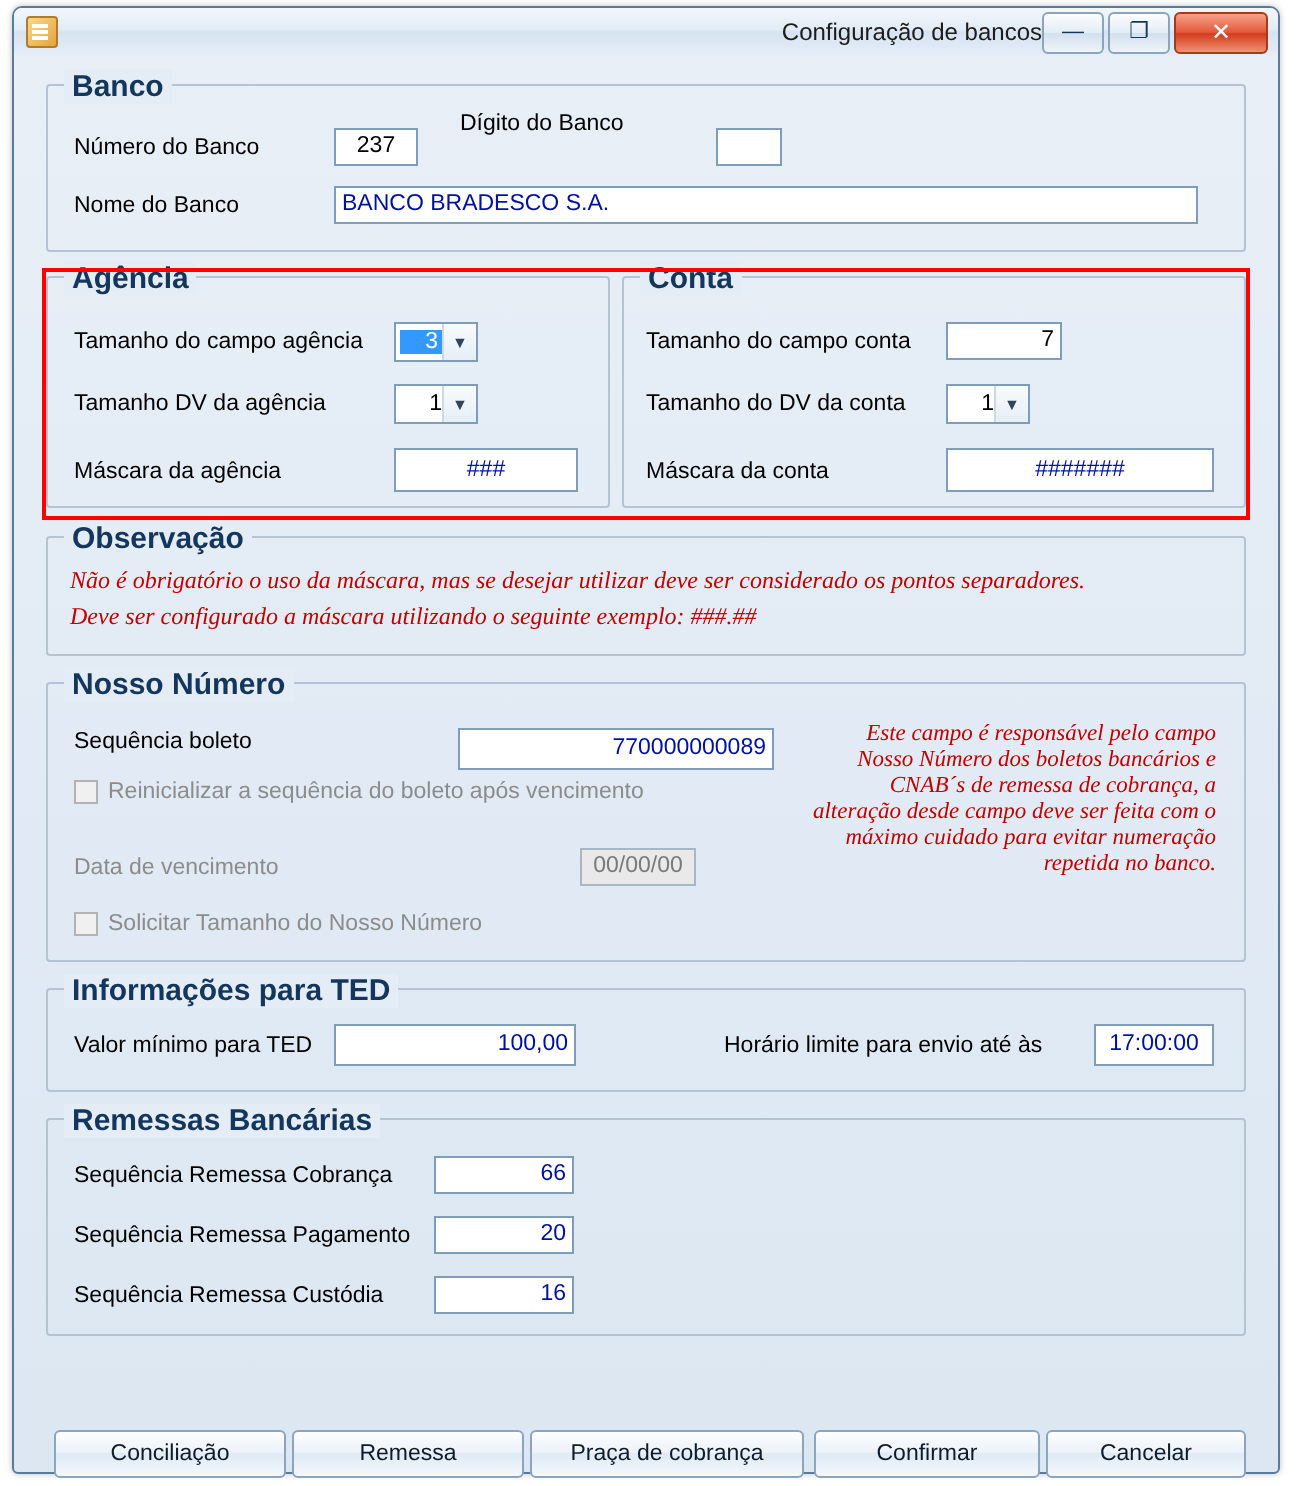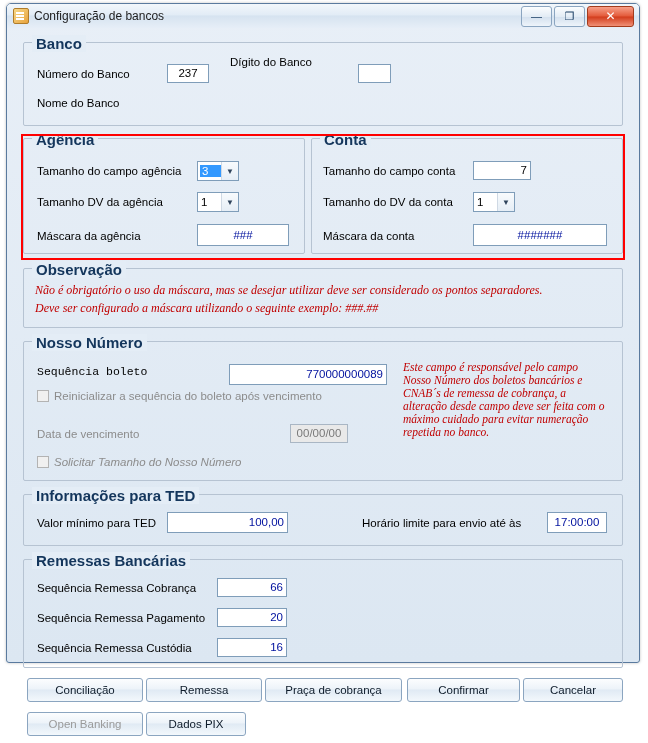--- a/index.html
+++ b/index.html
@@ -14,26 +14,27 @@
     font-size: 11px;
     color: #000000;
     overflow: hidden;
   }
 
   .window {
     position: absolute;
     left: 6px;
     top: 3px;
     width: 634px;
-    height: 660px;
+    height: 734px;
     border: 1px solid #5a7a9e;
     border-radius: 5px 5px 3px 3px;
     background: linear-gradient(to bottom, #e8eff7 0%, #dce7f2 100%);
     box-sizing: border-box;
     box-shadow: 0 0 3px rgba(0,0,0,0.25);
+    text-align: right;
   }
 
   .titlebar {
     height: 24px;
     background: linear-gradient(to bottom, #f2f7fb 0%, #e2ecf6 45%, #d6e3f0 50%, #e6eef7 100%);
     border-radius: 4px 4px 0 0;
     display: flex;
     align-items: center;
     padding: 0 2px 0 6px;
     position: relative;
@@ -230,20 +231,21 @@
     height: 24px;
     border: 1px solid #8ba5c0;
     border-radius: 3px;
     background: linear-gradient(to bottom, #fcfdfe 0%, #edf3f9 45%, #e0eaf4 50%, #f3f8fc 100%);
     display: flex;
     align-items: center;
     justify-content: center;
     font-size: 11.5px;
     color: #0d1b2a;
     cursor: default;
+    margin-top: 37px;
   }
   .btn.disabled { color: #9a9a9a; }
 </style>
 </head>
 <body>
 
 <div class="window">
 
   <div class="titlebar">
     <div class="title-icon"></div>
@@ -265,20 +267,21 @@
 
     <div class="group" style="left:16px; top:14px; width:600px; height:84px;">
       <div class="group-title">Banco</div>
     </div>
     <div class="lbl" style="left:30px; top:40px;">Número do Banco</div>
     <div class="field center black" style="left:160px; top:36px; width:42px;">237</div>
     <div class="lbl" style="left:223px; top:28px;">Dígito do Banco</div>
     <div class="field center black" style="left:351px; top:36px; width:33px;"></div>
 
     <div class="lbl" style="left:30px; top:69px;">Nome do Banco</div>
+    <div class="field" style="left:160px; top:65px; width:432px;">BANCO BRADESCO S.A.</div>
 
     <div class="group" style="left:16px; top:110px; width:282px; height:116px;">
       <div class="group-title">Agência</div>
     </div>
     <div class="lbl" style="left:30px; top:137px;">Tamanho do campo agência</div>
     <div class="combo focused" style="left:190px; top:133px; width:42px;">
       <div class="val">3</div>
       <div class="arrow">▼</div>
     </div>
 
@@ -310,32 +313,32 @@
 
     <div class="group" style="left:16px; top:240px; width:600px; height:60px;">
       <div class="group-title">Observação</div>
     </div>
     <div class="obs-text" style="left:28px; top:255px;">Não é obrigatório o uso da máscara, mas se desejar utilizar deve ser considerado os pontos separadores.</div>
     <div class="obs-text" style="left:28px; top:273px;">Deve ser configurado a máscara utilizando o seguinte exemplo: ###.##</div>
 
     <div class="group" style="left:16px; top:313px; width:600px; height:140px;">
       <div class="group-title">Nosso Número</div>
     </div>
-    <div class="lbl" style="left:30px; top:337px;font-family:Liberation Mono, monospace;">Sequência boleto</div>
+    <div class="lbl" style="left:30px; top:337px;">Sequência boleto</div>
     <div class="field right" style="left:222px; top:336px; width:158px; height:21px;">770000000089</div>
 
     <div class="check" style="left:30px; top:362px;">
       <span class="box"></span>
       <span>Reinicializar a sequência do boleto após vencimento</span>
     </div>
 
     <div class="lbl dim" style="left:30px; top:400px;">Data de vencimento</div>
     <div class="field gray center" style="left:283px; top:396px; width:58px;">00/00/00</div>
 
-    <div class="check" style="left:30px; top:428px;font-style:italic;">
+    <div class="check" style="left:30px; top:428px;">
       <span class="box"></span>
       <span>Solicitar Tamanho do Nosso Número</span>
     </div>
 
     <div class="note-text" style="left:396px; top:333px;">Este campo é responsável pelo campo Nosso Número dos boletos bancários e CNAB´s de remessa de cobrança, a alteração desde campo deve ser feita com o máximo cuidado para evitar numeração repetida no banco.</div>
 
     <div class="group" style="left:16px; top:466px; width:600px; height:52px;">
       <div class="group-title">Informações para TED</div>
     </div>
     <div class="lbl" style="left:30px; top:489px;">Valor mínimo para TED</div>

